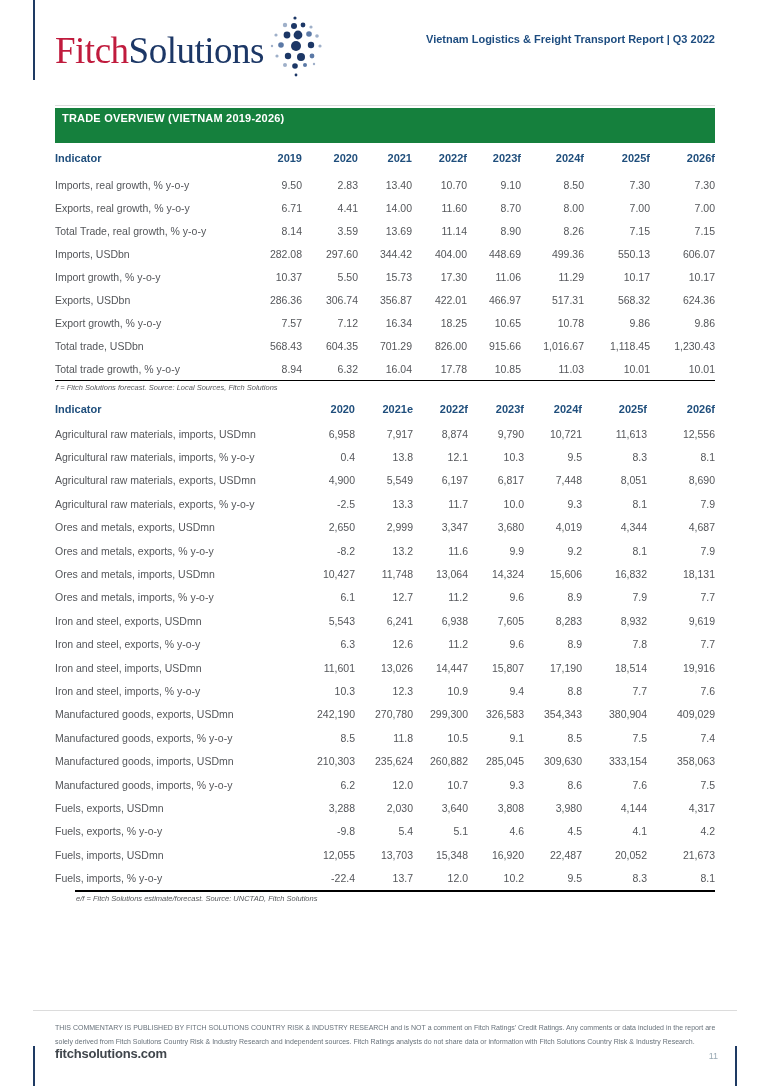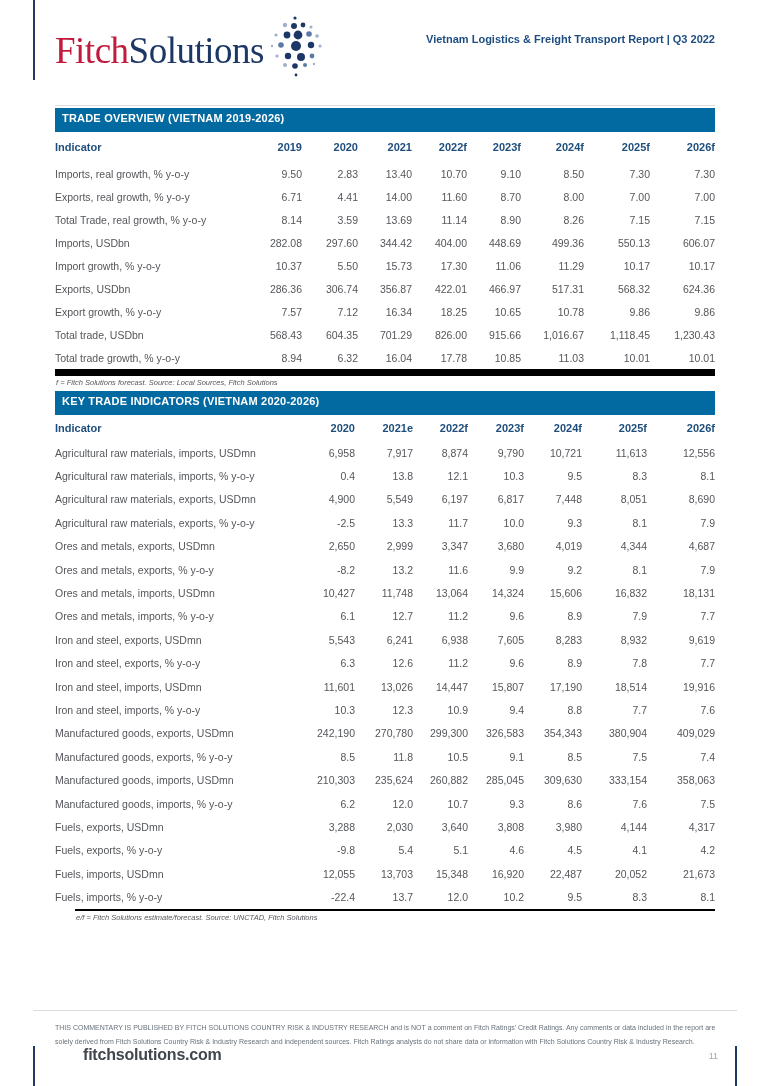--- a/index.html
+++ b/index.html
@@ -18,21 +18,21 @@
   .brand-fitch { color:#c01b3d; }
   .brand-solutions { color:#1c3766; }
   .brand-dots { margin-left:4px; margin-top:-2px; }
 
   .report-title { position:absolute; right:53px; top:33px; font-size:11px; font-weight:bold; color:#1e4d80; }
 
   .content { position:absolute; left:55px; top:105px; width:660px; }
   .pre-line { height:1px; background:#dcdcdc; margin-bottom:2px; }
 
   .title-bar {
-    height:24px; line-height:21px; background:#0369a1; color:#ffffff;
+    height:35px; line-height:21px; background:#15803d; color:#ffffff;
     font-weight:bold; font-size:11px; padding-left:7px; letter-spacing:0.2px;
   }
   table { width:660px; border-collapse:collapse; table-layout:fixed; }
   th, td { padding:0; text-align:right; vertical-align:middle; white-space:nowrap; overflow:hidden; }
   th { color:#1f4e7c; font-weight:bold; font-size:11px; }
   td { color:#54565a; font-size:10.5px; }
   .ind { text-align:left; }
 
   .t1 thead tr { height:30px; }
   .t1 tbody tr { height:23px;margin-left:8px; }
@@ -41,28 +41,28 @@
   .t1 th:nth-child(7){width:63px}.t1 th:nth-child(8){width:66px}.t1 th:nth-child(9){width:65px}
 
   .t2 thead tr { height:26px; }
   .t2 tbody tr { height:23.4px; }
   .t2 th:nth-child(1){width:242px}.t2 th:nth-child(2){width:58px}.t2 th:nth-child(3){width:58px}
   .t2 th:nth-child(4){width:55px}.t2 th:nth-child(5){width:56px}.t2 th:nth-child(6){width:58px}
   .t2 th:nth-child(7){width:65px}.t2 th:nth-child(8){width:68px}
 
   .footnote {
     font-size:7.5px; font-style:italic; color:#54565a;
-    border-top:7px solid #000000; padding:2px 0 4px 1px;
+    border-top:1px solid #000000; padding:2px 0 4px 1px;
     font-family:"Liberation Sans", sans-serif;
   }
   .footnote.heavy { border-top-width:2px;margin-left:20px; }
 
   .footer-hr { position:absolute; left:33px; width:704px; top:1010px; height:1px; background:#dcdcdc; }
   .disclaimer { position:absolute; left:55px; width:662px; top:1021px; font-size:7px; color:#67717a; line-height:1.95; }
-  .website { position:absolute; left:55px; top:1046px; font-size:16px; font-weight:bold; color:#40464c; letter-spacing:-0.2px;margin-left:28px; }
+  .website { position:absolute; left:55px; top:1046px; font-size:13px; font-weight:bold; color:#40464c; letter-spacing:-0.2px; }
   .page-num { position:absolute; right:50px; top:1051px; font-size:9px; color:#9aaab4; }
   .bar-left  { position:absolute; left:33px;  top:1046px; width:2px; height:40px; background:#1e3a63; }
   .bar-right { position:absolute; left:735px; top:1046px; width:2px; height:40px; background:#1e3a63; }
 </style>
 </head>
 <body>
 
 <div class="top-rule"></div>
 
 <div class="brand">
@@ -223,21 +223,20 @@
             <td>11.03</td>
             <td>10.01</td>
             <td>10.01</td>
           </tr>
         </tbody>
     </table>
     <div class="footnote">f = Fitch Solutions forecast. Source: Local Sources, Fitch Solutions</div>
   </section>
 
   <section>
-    <div class="title-bar">KEY TRADE INDICATORS (VIETNAM 2020-2026)</div>
     <table class="t2">
       <thead>
           <tr id="t1-head">
             <th class="ind">Indicator</th>
             <th>2020</th>
             <th>2021e</th>
             <th>2022f</th>
             <th>2023f</th>
             <th>2024f</th>
             <th>2025f</th>

